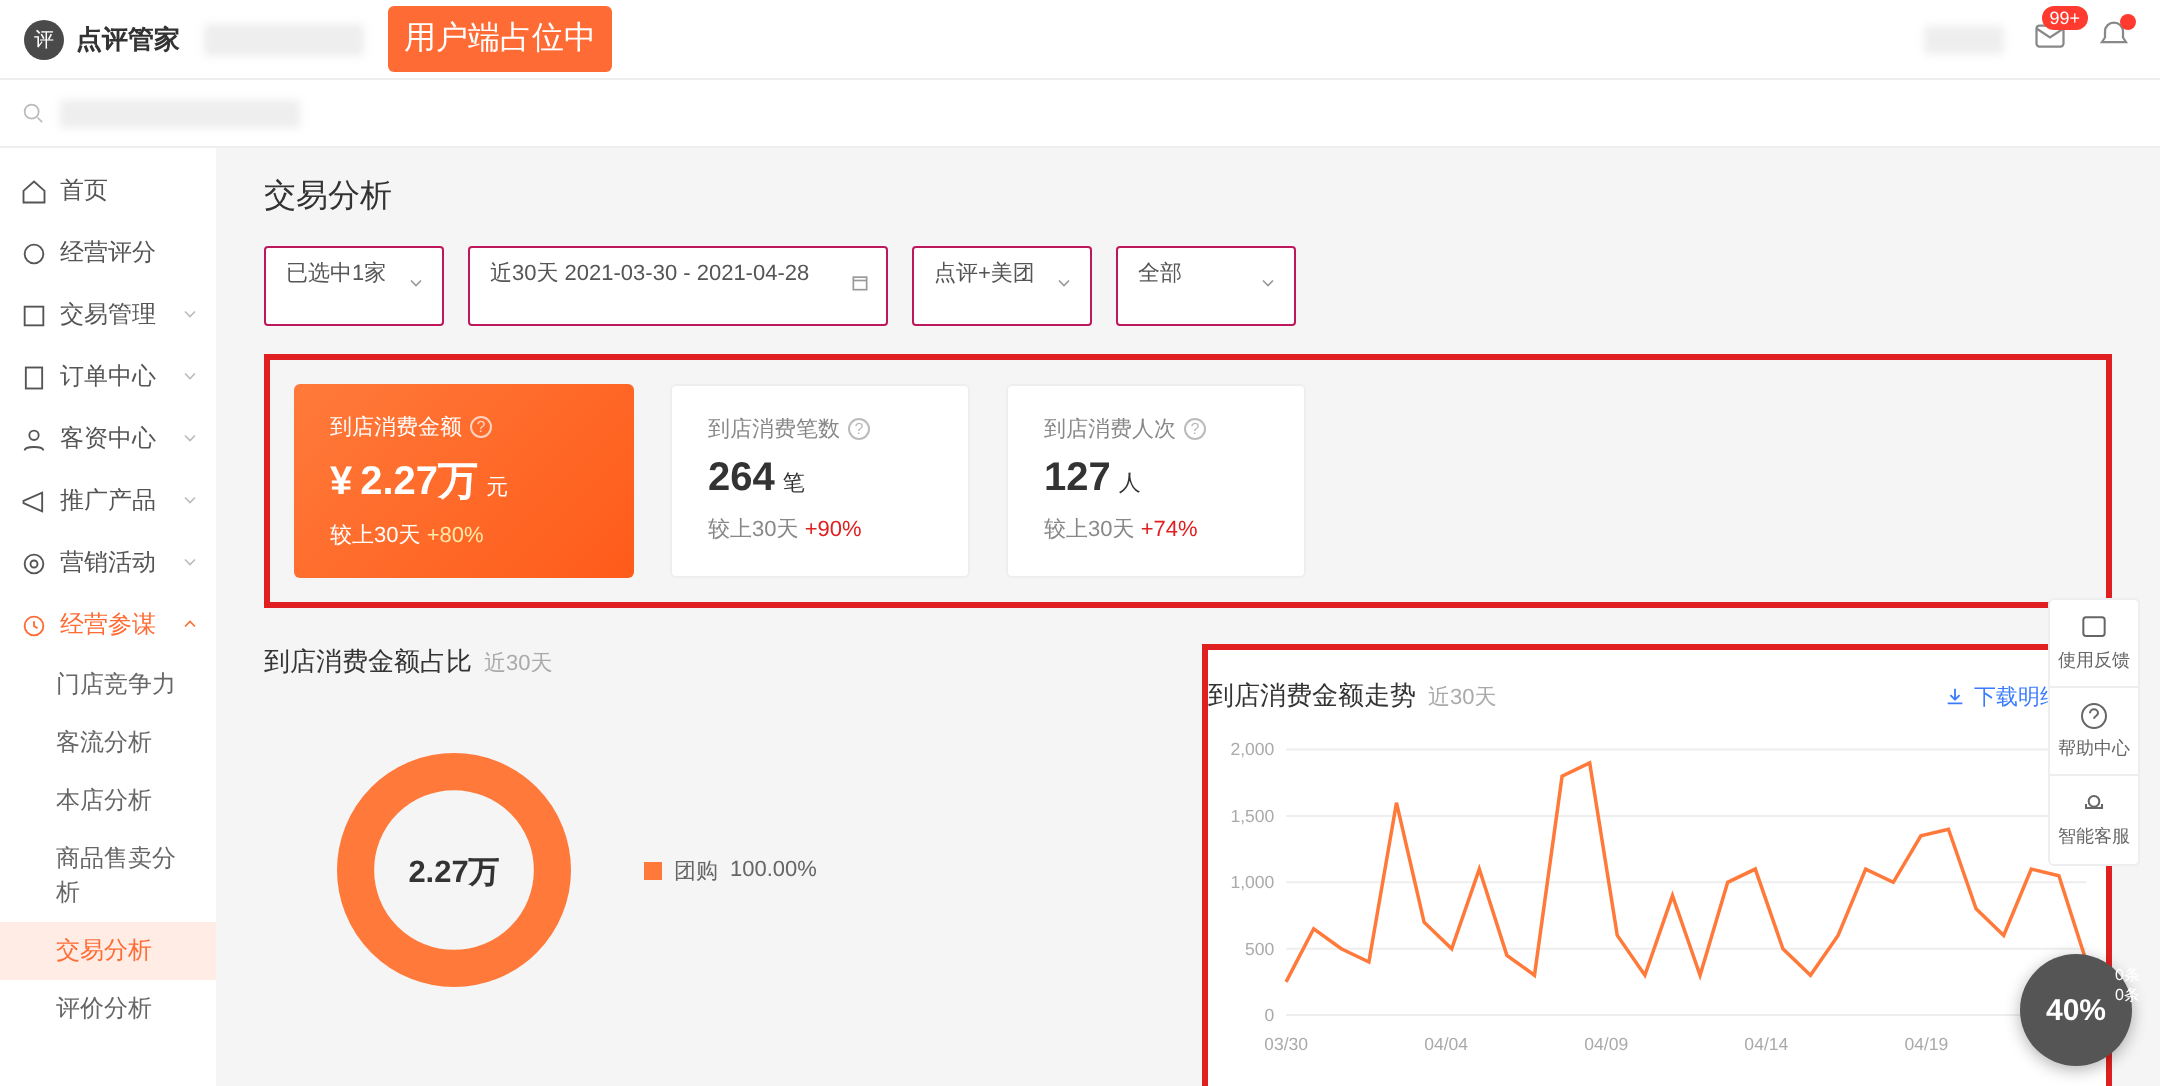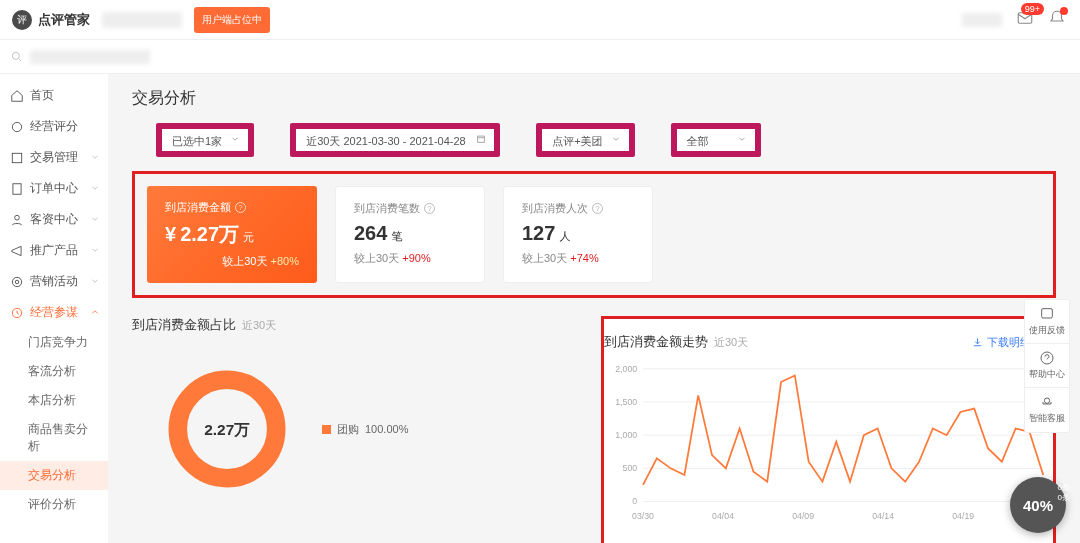--- a/index.html
+++ b/index.html
@@ -3,21 +3,21 @@
 <meta charset="utf-8">
 <style>
 * { box-sizing: border-box; margin: 0; padding: 0; }
 body { font-family: -apple-system, "PingFang SC", "Microsoft YaHei", sans-serif; font-size: 12px; color: #333; background: #f5f5f5; }
 
 
 .topbar { height: 40px; background: #fff; border-bottom: 1px solid #eee; display: flex; align-items: center; padding: 0 12px; position: relative; }
 .logo { width: 20px; height: 20px; border-radius: 50%; background: #4a4a4a; color: #fff; display: flex; align-items: center; justify-content: center; font-size: 10px; margin-right: 6px; }
 .brand { font-weight: 600; font-size: 13px; margin-right: 12px; }
 .topbar .blur { filter: blur(2px); background: #eee; width: 80px; height: 16px; border-radius: 2px; margin-right: 12px; }
-.page-pill { background: #ff6b35; color: #fff; padding: 6px 8px; border-radius: 3px; font-size: 10px; }
+.page-pill { background: #ff6b35; color: #fff; padding: 6px 8px; border-radius: 3px; font-size: 16px; }
 .topbar-right { position: absolute; right: 14px; display: flex; align-items: center; gap: 14px; }
 .bell, .alert { position: relative; color: #888; }
 .bell svg, .alert svg { width: 18px; height: 18px; }
 .badge { position: absolute; top: -6px; right: -10px; background: #ff3b30; color: #fff; border-radius: 8px; padding: 0 4px; font-size: 9px; line-height: 12px; }
 .dot { position: absolute; top: -2px; right: -2px; width: 8px; height: 8px; background: #ff3b30; border-radius: 50%; }
 .blur-right { filter: blur(2px); background: #eee; width: 40px; height: 14px; }
 
 
 .search-row { height: 34px; background: #fff; border-bottom: 1px solid #eee; display: flex; align-items: center; padding: 0 10px; color: #999; }
 .search-row svg { width: 14px; height: 14px; margin-right: 6px; }
@@ -33,41 +33,41 @@
 .nav-item .chev { position: absolute; right: 8px; }
 .nav-item .chev svg { width: 10px; height: 10px; stroke: #bbb; fill: none; stroke-width: 2; }
 .nav-item.orange .chev svg { stroke: #ff6b35; }
 .sub-item { padding: 6px 10px 6px 28px; color: #666; cursor: pointer; }
 .sub-item.active { background: #ffece4; color: #ff6b35; }
 
 
 .main { flex: 1; padding: 14px 24px 40px; position: relative; }
 .page-title { font-size: 16px; font-weight: 500; margin-bottom: 14px; }
 .filters { display: flex; gap: 12px; margin-bottom: 14px; }
-.select { background: #fff; border: 6px solid #be185d; border-radius: 2px; padding: 5px 26px 2px 10px; min-width: 90px; position: relative; font-size: 11px; color: #555; cursor: pointer; margin-left: 24px; }
+.select { background: #fff; border: 1px solid #be185d; border-radius: 2px; padding: 5px 26px 18px 10px; min-width: 90px; position: relative; font-size: 11px; color: #555; cursor: pointer; }
 .select .chev { position: absolute; right: 8px; top: 50%; transform: translateY(-50%); }
 .select .chev svg { width: 10px; height: 10px; stroke: #999; fill: none; stroke-width: 2; }
 .select.wide { min-width: 210px; }
 
 
 .red-box { border: 3px solid #e02020; position: relative; }
 
 
 .metrics-wrap { padding: 12px; background: transparent; margin-bottom: 18px; }
 .metrics { display: flex; gap: 18px; }
 .metric-card { background: #fff; border: 1px solid #eee; border-radius: 3px; padding: 14px 18px; min-width: 150px; position: relative; }
 .metric-card.orange { background: linear-gradient(135deg, #ff7a3a, #ff5b1a); color: #fff; border: none; min-width: 170px; }
 .metric-label { font-size: 11px; color: #888; margin-bottom: 6px; display: flex; align-items: center; gap: 4px; }
 .metric-card.orange .metric-label { color: #fff; }
 .info-icon { width: 11px; height: 11px; border: 1px solid #bbb; border-radius: 50%; display: inline-flex; align-items: center; justify-content: center; font-size: 8px; color: #bbb; }
 .metric-card.orange .info-icon { border-color: #fff; color: #fff; opacity: .7; }
 .metric-value { font-size: 20px; font-weight: 600; display: flex; align-items: baseline; gap: 4px; }
 .metric-value .unit { font-size: 11px; font-weight: 400; }
 .metric-sub { font-size: 11px; margin-top: 6px; color: #888; }
-.metric-card.orange .metric-sub { color: #fff; text-align: right; }
+.metric-card.orange .metric-sub { color: #fff; }
 .metric-sub .pct { color: #e02020; }
 .metric-card.orange .metric-sub .pct { color: #ffe9a8; }
 
 .two-col { display: flex; gap: 20px; align-items: flex-start; }
 .col { flex: 1; }
 
 .section-title { font-size: 13px; font-weight: 500; margin-bottom: 10px; display: flex; align-items: center; gap: 6px; }
 .section-title .period { color: #aaa; font-size: 11px; font-weight: 400; }
 .download-link { color: #3b7cff; font-size: 11px; cursor: pointer; display: flex; align-items: center; gap: 4px; }
 .download-link svg { width: 11px; height: 11px; stroke: #3b7cff; fill: none; stroke-width: 2; }

